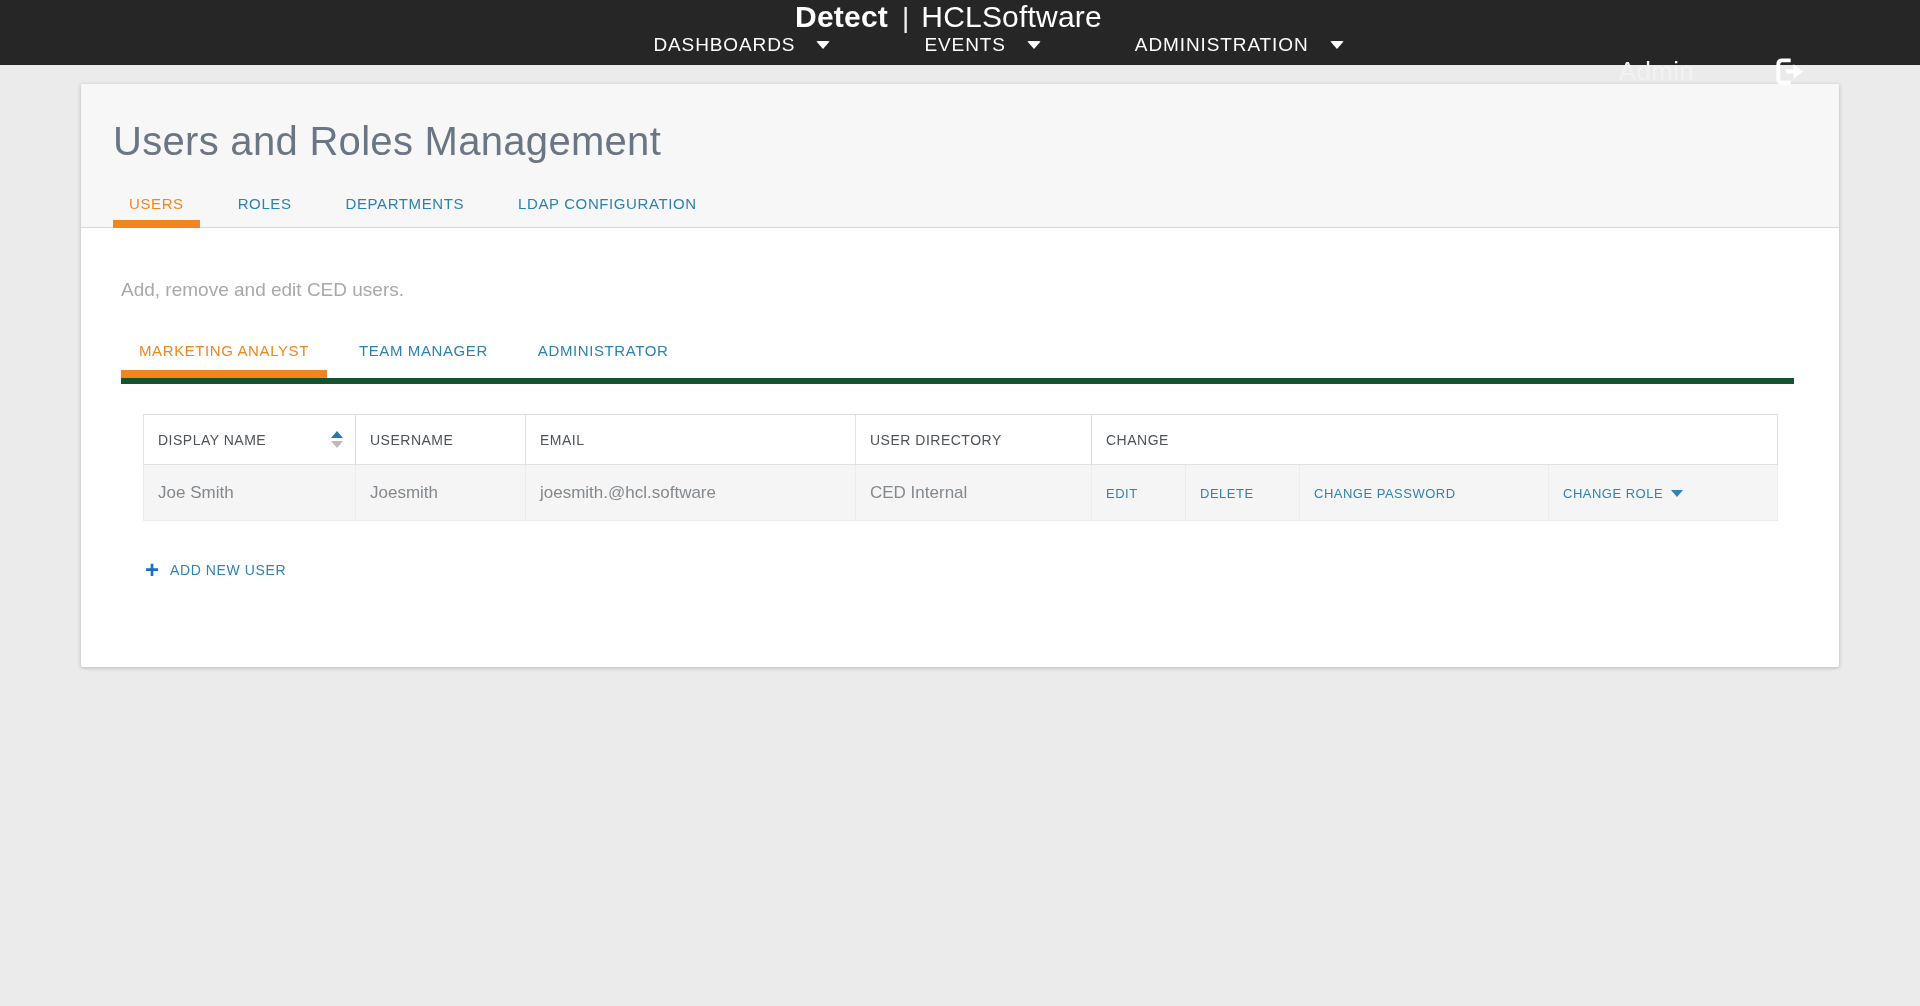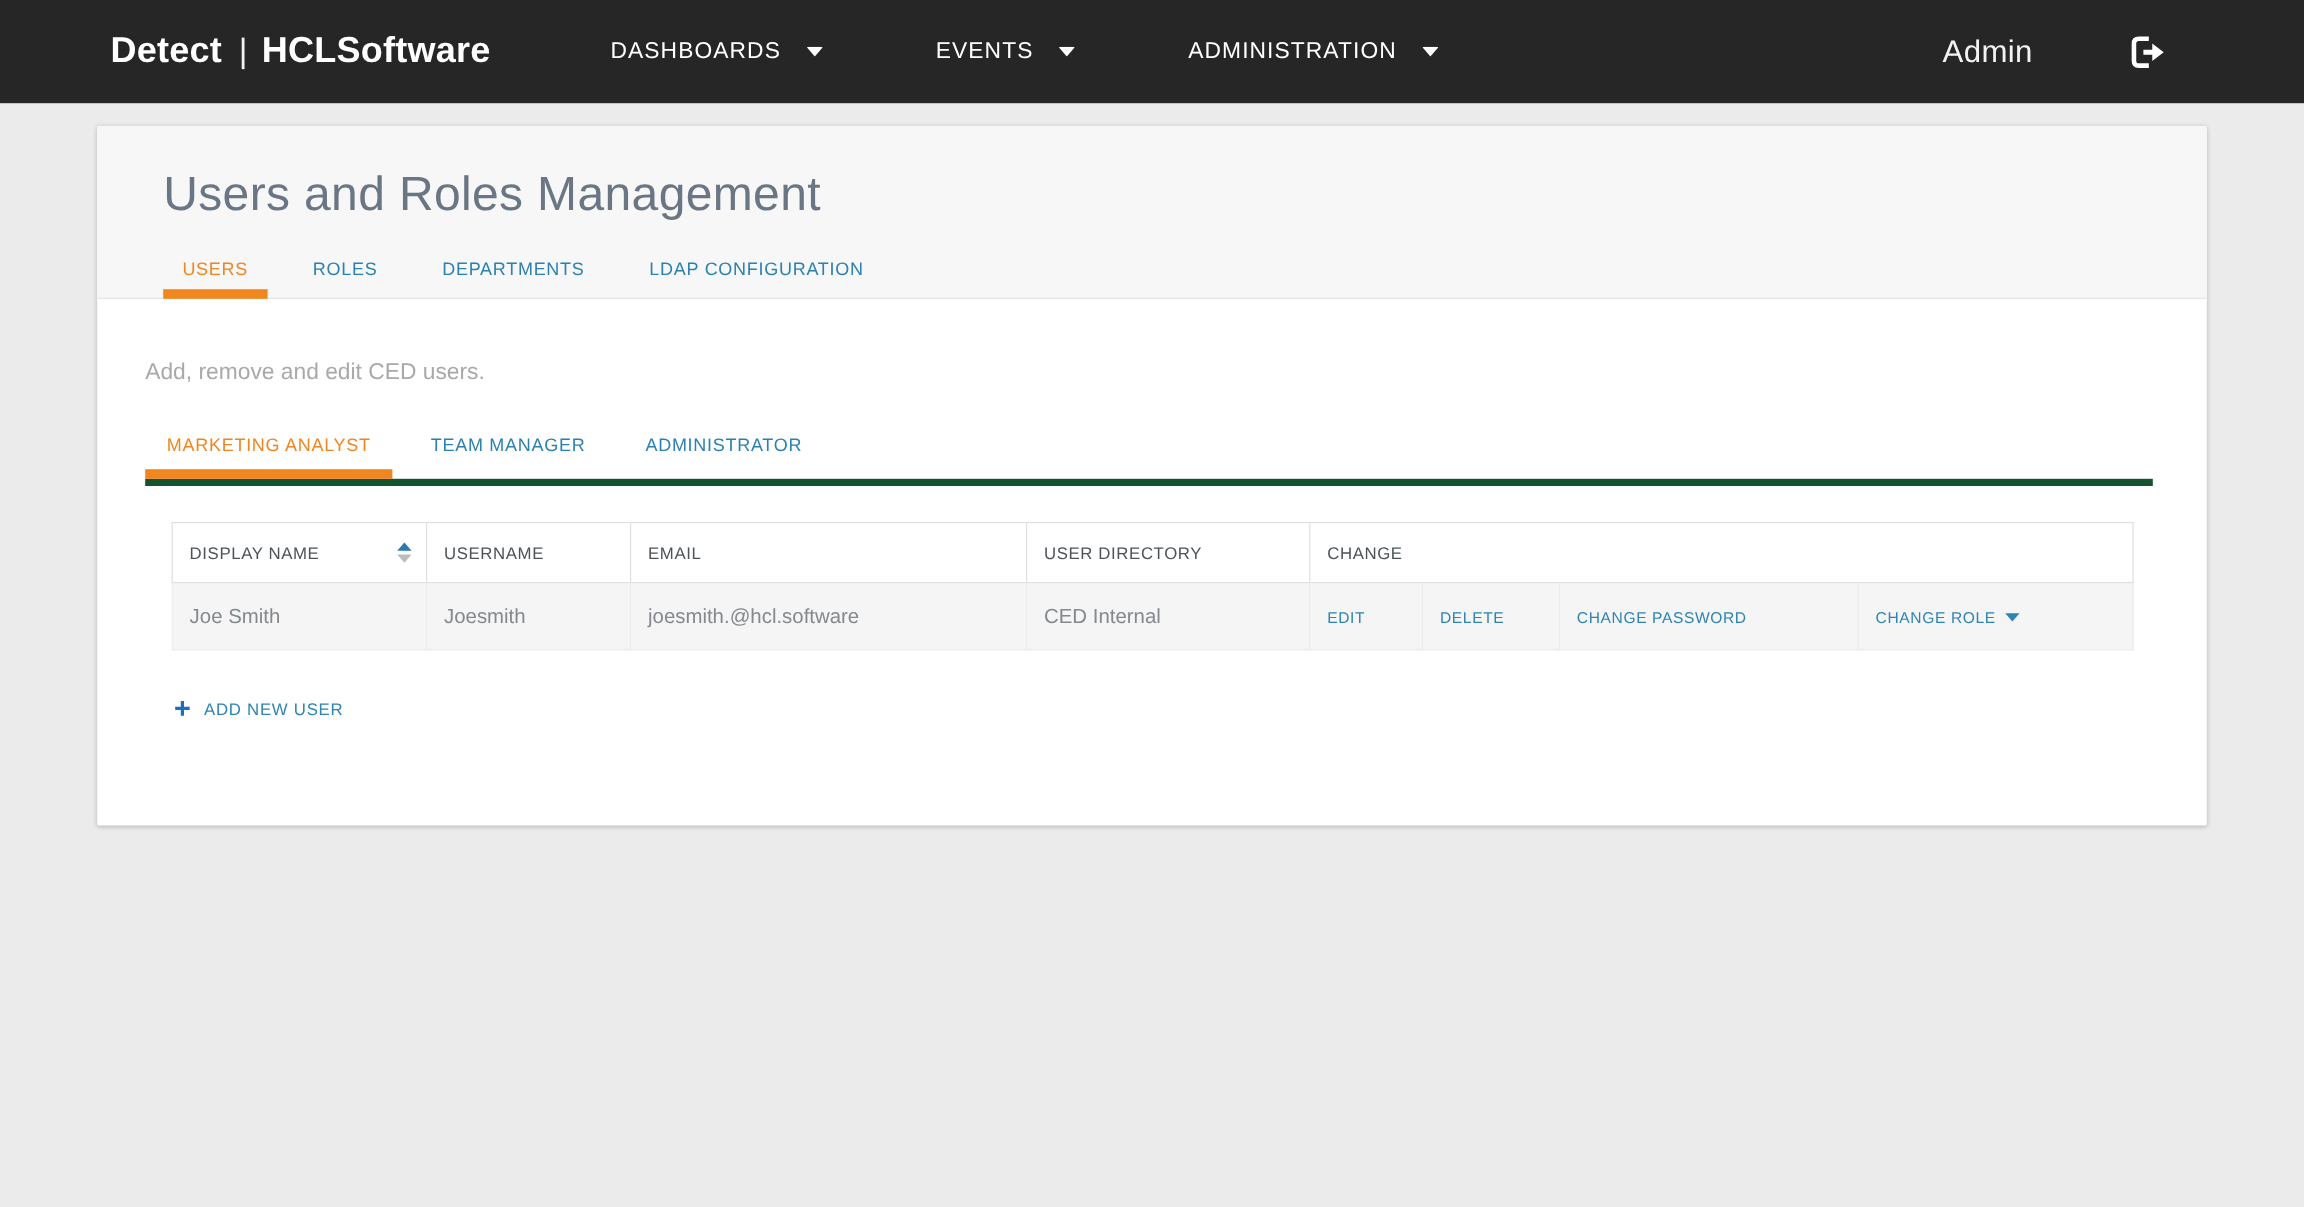--- a/index.html
+++ b/index.html
@@ -4,28 +4,29 @@
 <style>
   * { margin:0; padding:0; box-sizing:border-box; }
   html,body { width:1920px; height:1006px; overflow:hidden; }
   body {
     background:#ebebeb;
     font-family:"Liberation Sans", sans-serif;
   }
 
   
   .navbar {
-    height:86px; background:#262626;
+    height:65px; background:#262626;
     display:flex; align-items:center;
     padding:0 115px 0 92px;
+    flex-direction:column;
   }
   .brand { display:flex; align-items:baseline; color:#fff; font-size:30px; white-space:nowrap; }
   .brand-product { font-weight:700; letter-spacing:0.2px; }
   .brand-sep { font-weight:300; margin:0 12px 0 14px; font-size:28px; color:#f0f0f0; }
-  .brand-company { font-weight:700; letter-spacing:0.2px;text-align:right; }
+  .brand-company { font-weight:400; letter-spacing:0.2px;text-align:right; }
 
   .nav-menus { display:flex; gap:58px; margin-left:64px; }
   .nav-item { display:flex; align-items:center; gap:21px; color:#ffffff; font-size:19px; letter-spacing:0.9px; cursor:pointer;margin-left:36px; }
   .caret-down {
     width:0; height:0;
     border-left:7px solid transparent; border-right:7px solid transparent;
     border-top:8px solid #fff; border-radius:2px;
   }
 
   .nav-right { margin-left:auto; display:flex; align-items:center; gap:80px; }
@@ -36,21 +37,21 @@
   .card {
     width:1758px; height:583px;
     margin:19px auto 0 auto;
     background:#ffffff;
     border-radius:2px;
     box-shadow:0 1px 4px rgba(0,0,0,0.22);
   }
   .card-header {
     background:#f7f7f7;
     border-bottom:1px solid #d9d9d9;
-    padding:33px 45px 0 55px;
+    padding:33px 45px 0 32px;
     border-radius:2px 2px 0 0;
   }
   .page-title { font-size:40px; font-weight:300; color:#6b7685; letter-spacing:0.3px; line-height:48px; }
   .page-subtitle { margin-top:36px; font-size:15px; line-height:15px; color:#98a1a9; letter-spacing:0.7px; }
 
   .tabs { display:flex; margin-top:29px; }
   .tab {
     position:relative; padding:0 16px 13px 16px; margin-right:22px;
     font-size:15px; line-height:20px; letter-spacing:0.6px;
     color:#2b81b1; cursor:pointer; text-align:center;

